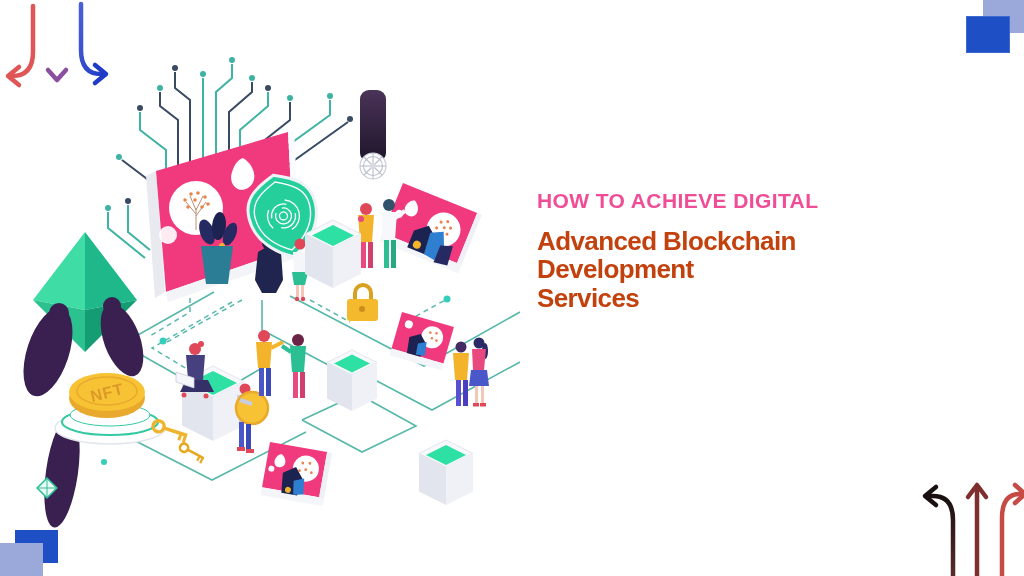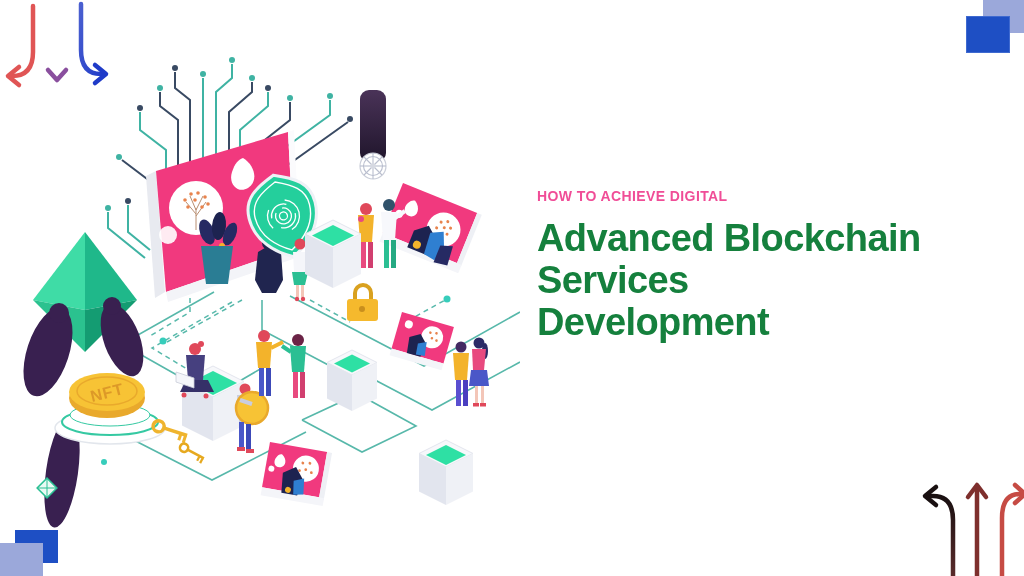--- a/index.html
+++ b/index.html
@@ -8,25 +8,25 @@
     background:#ffffff;font-family:"Liberation Sans",sans-serif;
   }
   .abs{position:absolute;}
   
   .sq{position:absolute;}
   
   .text-block{
     position:absolute;left:537px;top:188px;width:460px;
   }
   .eyebrow{
-    color:#F04D97;font-size:14px;font-weight:600;line-height:1.22;
+    color:#F04D97;font-size:21px;font-weight:600;line-height:1.22;
     letter-spacing:0.4px;
   }
   .title{
-    margin-top:13px;color:#15803d;font-size:38px;font-weight:800;
+    margin-top:13px;color:#c2410c;font-size:26px;font-weight:800;
     line-height:1.1;letter-spacing:-0.6px;
   }
   svg{display:block;}
 </style>
 </head>
 <body>
 
 <svg class="abs" style="left:0;top:0" width="120" height="100" viewBox="0 0 120 100">
   <defs>
     <linearGradient id="gMid" x1="0" y1="0" x2="0" y2="1">
@@ -395,16 +395,16 @@
     <line x1="7" y1="-7" x2="-7" y2="7" stroke="#2bbf93" stroke-width="1"></line>
   </g>
 </svg>
 
 <div class="text-block">
   <div class="eyebrow">
     <div>HOW TO ACHIEVE DIGITAL</div>
   </div>
   <div class="title">
     <div>Advanced Blockchain</div>
+    <div>Development</div>
     <div>Services</div>
-    <div>Development</div>
   </div>
 </div>
 
 </body></html>

